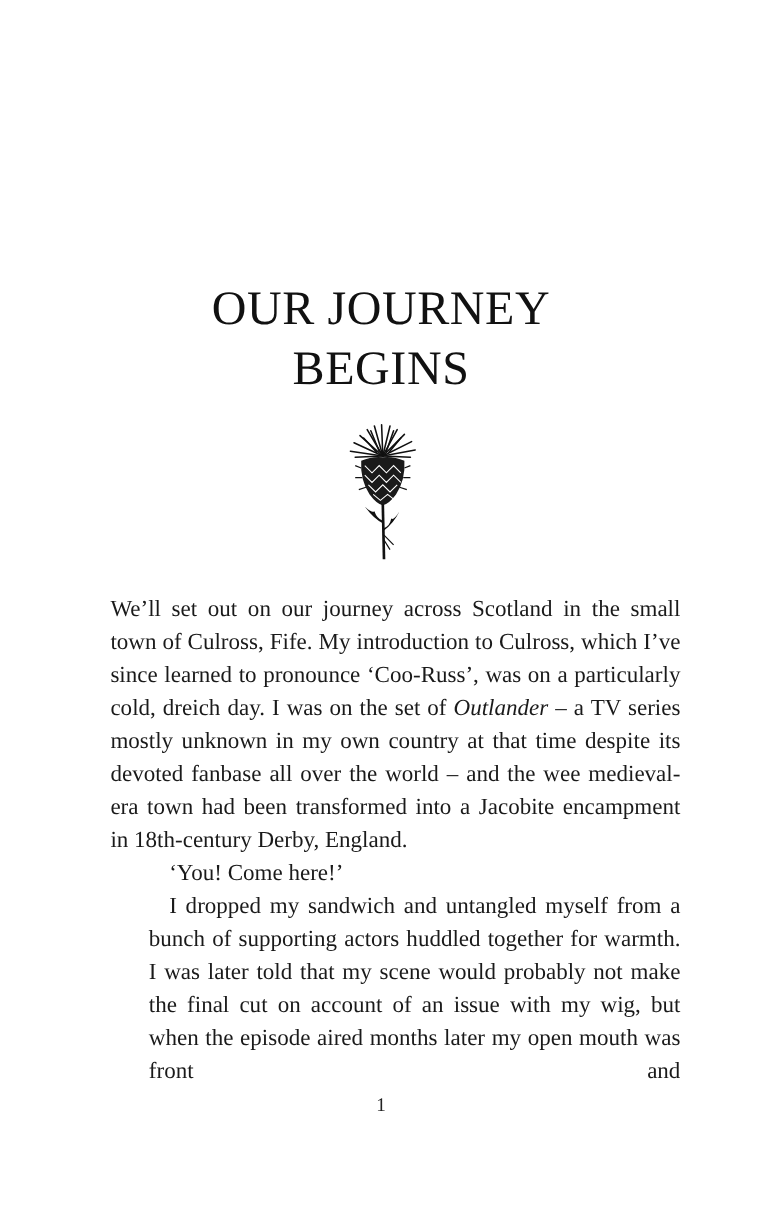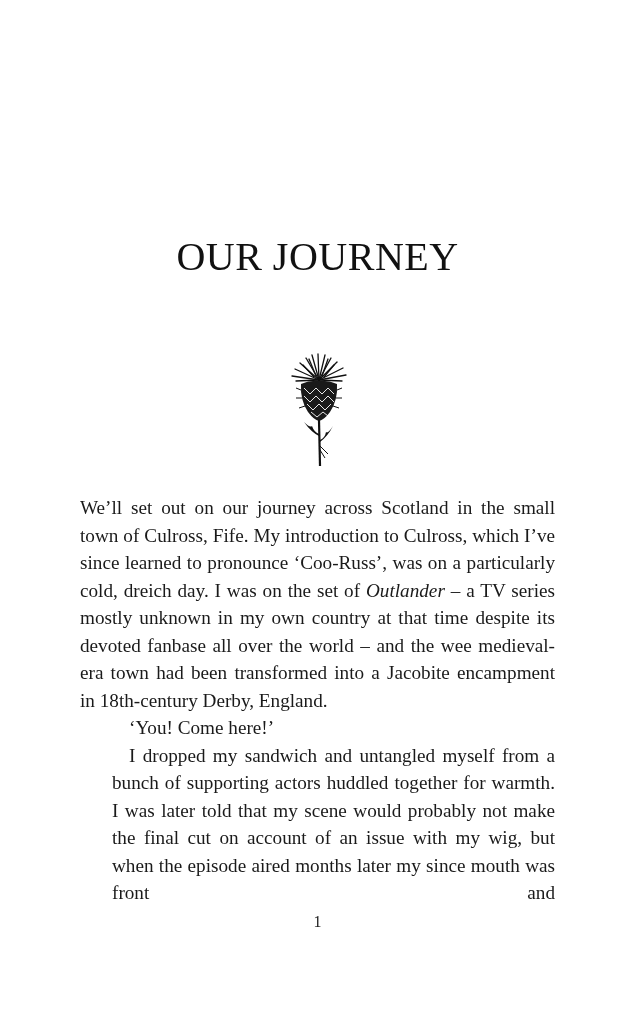--- a/index.html
+++ b/index.html
@@ -38,21 +38,21 @@
     .chapter-title span { display: block; }
     .thistle {
       position: absolute;
       left: 284px;
       top: 350px;
       width: 70px;
       height: 118px;
     }
     .body-text {
       position: absolute;
-      left: 80px;
+      left: 92px;
       top: 494px;
       width: 475px;
       font-size: 19.2px;
       line-height: 27.5px;
       color: #1a1a1a;
     }
     .body-text p {
       margin: 0;
       text-align: justify;
       text-align-last: left;
@@ -70,20 +70,21 @@
       color: #222;
     }
   </style>
 </head>
 <body>
 
 <div class="page">
 
   <h1 class="chapter-title">
     <span>OUR JOURNEY</span>
+    <span>BEGINS</span>
   </h1>
 
   <svg class="thistle" viewBox="0 0 70 118" xmlns="http://www.w3.org/2000/svg">
 
     <g stroke="#111" stroke-width="1.3" fill="none" stroke-linecap="round">
       <path d="M35 30 L34 4"></path>
       <path d="M35 30 L28 5"></path>
       <path d="M35 30 L41 5"></path>
       <path d="M35 30 L22 8"></path>
       <path d="M35 30 L47 8"></path>
@@ -121,18 +122,18 @@
     <path d="M35 70 L36 116" stroke="#111" stroke-width="2.2" fill="none"></path>
 
     <path d="M35 86 Q27 82 20 72 Q26 78 28 76 Q30 82 35 84 Z" fill="#111"></path>
     <path d="M36 92 Q44 86 49 76 Q44 84 42 82 Q41 88 36 90 Z" fill="#111"></path>
     <path d="M36 96 L44 104 M36 100 L41 108" stroke="#111" stroke-width="1" fill="none"></path>
   </svg>
 
   <div class="body-text">
     <p><span>We’ll set out on our journey across Scotland in the small town of Culross, Fife. My introduction to Culross, which I’ve since learned to pronounce ‘Coo-Russ’, was on a particularly cold, dreich day. I was on the set of </span><em>Outlander</em><span> – a TV series mostly unknown in my own country at that time despite its devoted fanbase all over the world – and the wee medieval-era town had been transformed into a Jacobite encampment in 18th-century Derby, England.</span></p>
     <p class="indent">‘You! Come here!’</p>
-    <p class="indent justify-last">I dropped my sandwich and untangled myself from a bunch of supporting actors huddled together for warmth. I was later told that my scene would probably not make the final cut on account of an issue with my wig, but when the episode aired months later my since mouth was front and</p>
+    <p class="indent justify-last">I dropped my sandwich and untangled myself from a bunch of supporting actors huddled together for warmth. I was later told that my scene would probably not make the final cut on account of an issue with my wig, but when the episode aired months later my open mouth was front and</p>
   </div>
 
   <div class="folio">1</div>
 
 </div>
 
 </body></html>

